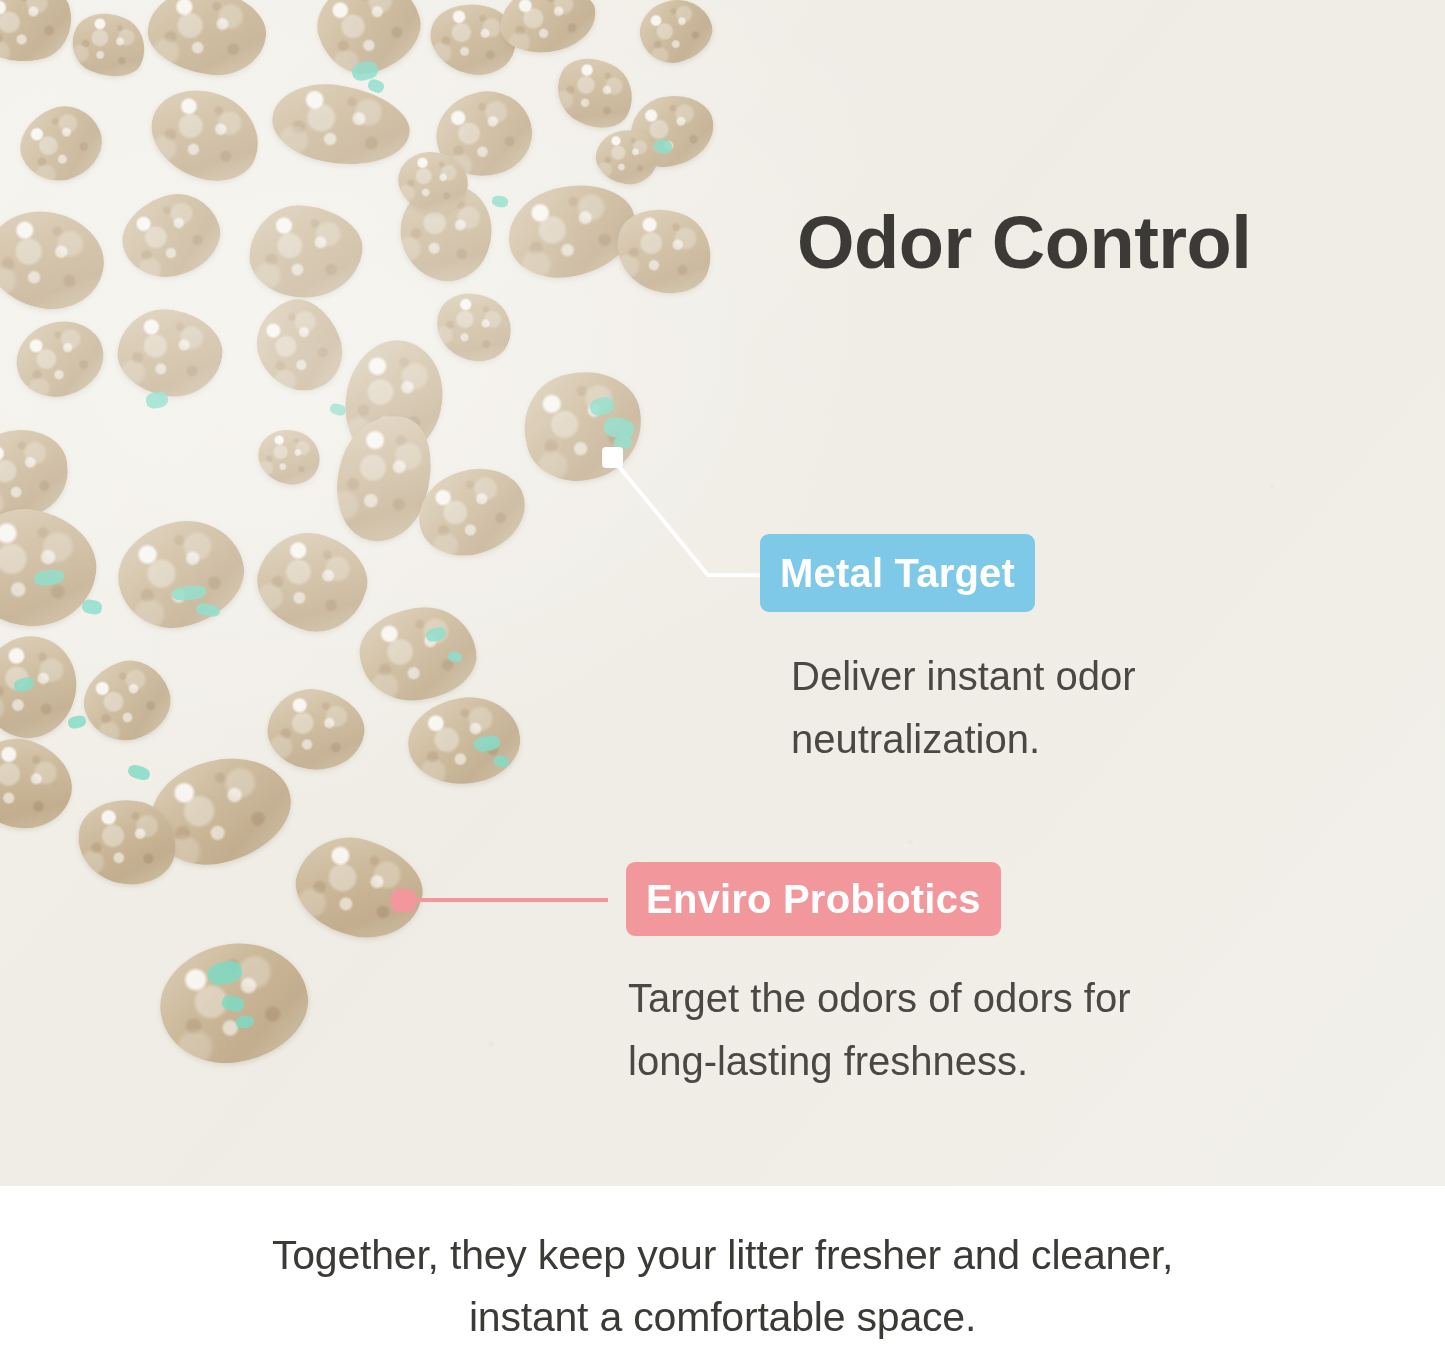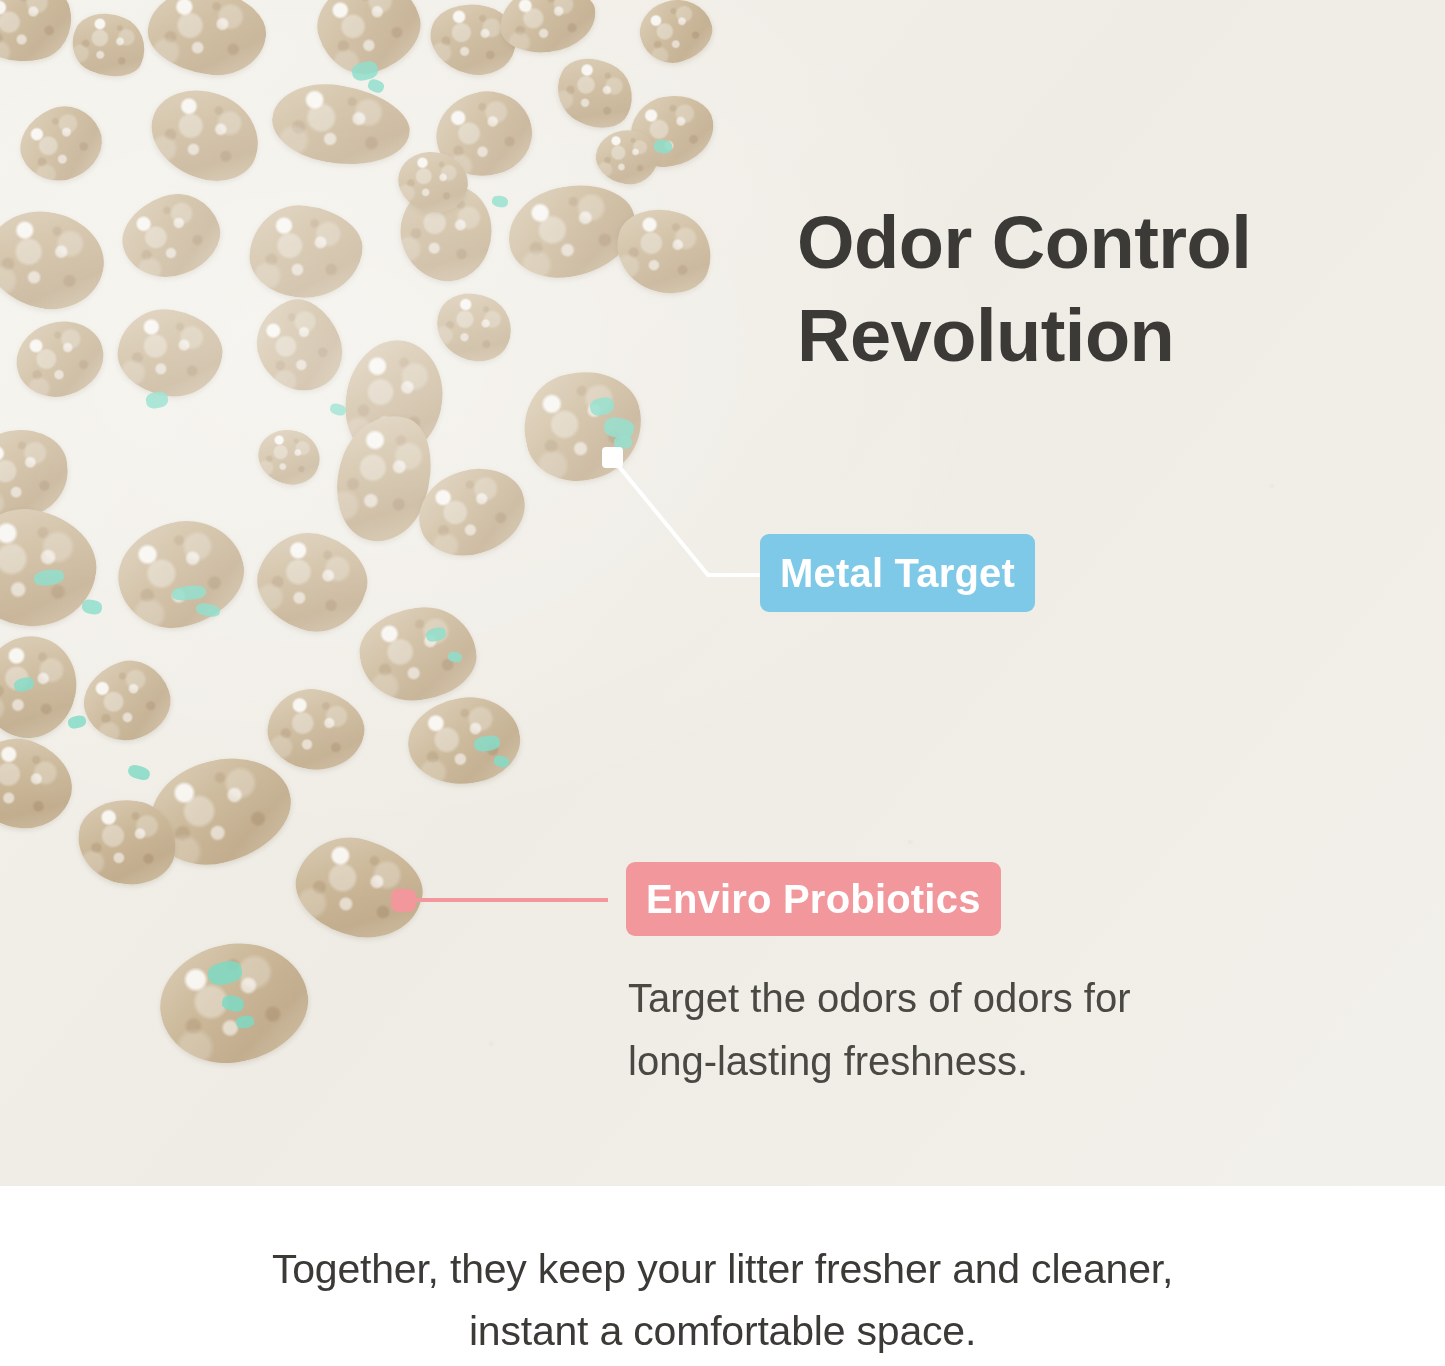--- a/index.html
+++ b/index.html
@@ -92,21 +92,21 @@
   .dot { position:absolute; border-radius:4px; }
   .dot-white { left:602px; top:447px; width:21px; height:21px; background:#ffffff; }
   .dot-pink  { left:391px; top:889px; width:25px; height:23px; background:#f2989c; border-radius:7px; }
 
   
   .caption-band {
     position:absolute; left:0; top:1186px; width:1445px; height:180px;
     background:#ffffff;
     display:flex; flex-direction:column;
     align-items:center; justify-content:flex-start;
-    padding-top:52px;
+    padding-top:38px;
   }
   .caption-line {
     color:#3b3a37; font-size:41px; line-height:1.52;
     font-weight:400; text-align:center; letter-spacing:-0.2px;
   }
 </style>
 </head>
 <body>
 
 <div id="stage">
@@ -191,26 +191,29 @@
     <svg class="connector" viewBox="0 0 1445 1186" preserveAspectRatio="none">
       <polyline id="conn-white" points="612,458 708,575 760,575" fill="none" stroke="#ffffff" stroke-width="4" stroke-linecap="square"></polyline>
       <line id="conn-pink" x1="404" y1="900" x2="606" y2="900" stroke="#f2989c" stroke-width="4" stroke-linecap="square"></line>
     </svg>
 
     <div class="dot dot-white"></div>
     <div class="dot dot-pink" style="background: rgb(242, 152, 156);"></div>
 
     <h1 class="headline">
       <span class="l1">Odor Control</span>
-      <span class="l2">Revolution</span>
     </h1>
 
     <div class="badge badge-blue" style="background: rgb(126, 200, 232);">
       <span>Metal Target</span>
     </div>
+    <p class="desc desc-blue">
+      <span>Deliver instant odor</span><br>
+      <span>neutralization.</span>
+    </p>
 
     <div class="badge badge-pink" style="background: rgb(242, 152, 156);">
       <span>Enviro Probiotics</span>
     </div>
     <p class="desc desc-pink">
       <span>Target the odors of odors for</span><br>
       <span>long-lasting freshness.</span>
     </p>
   </div>
 

